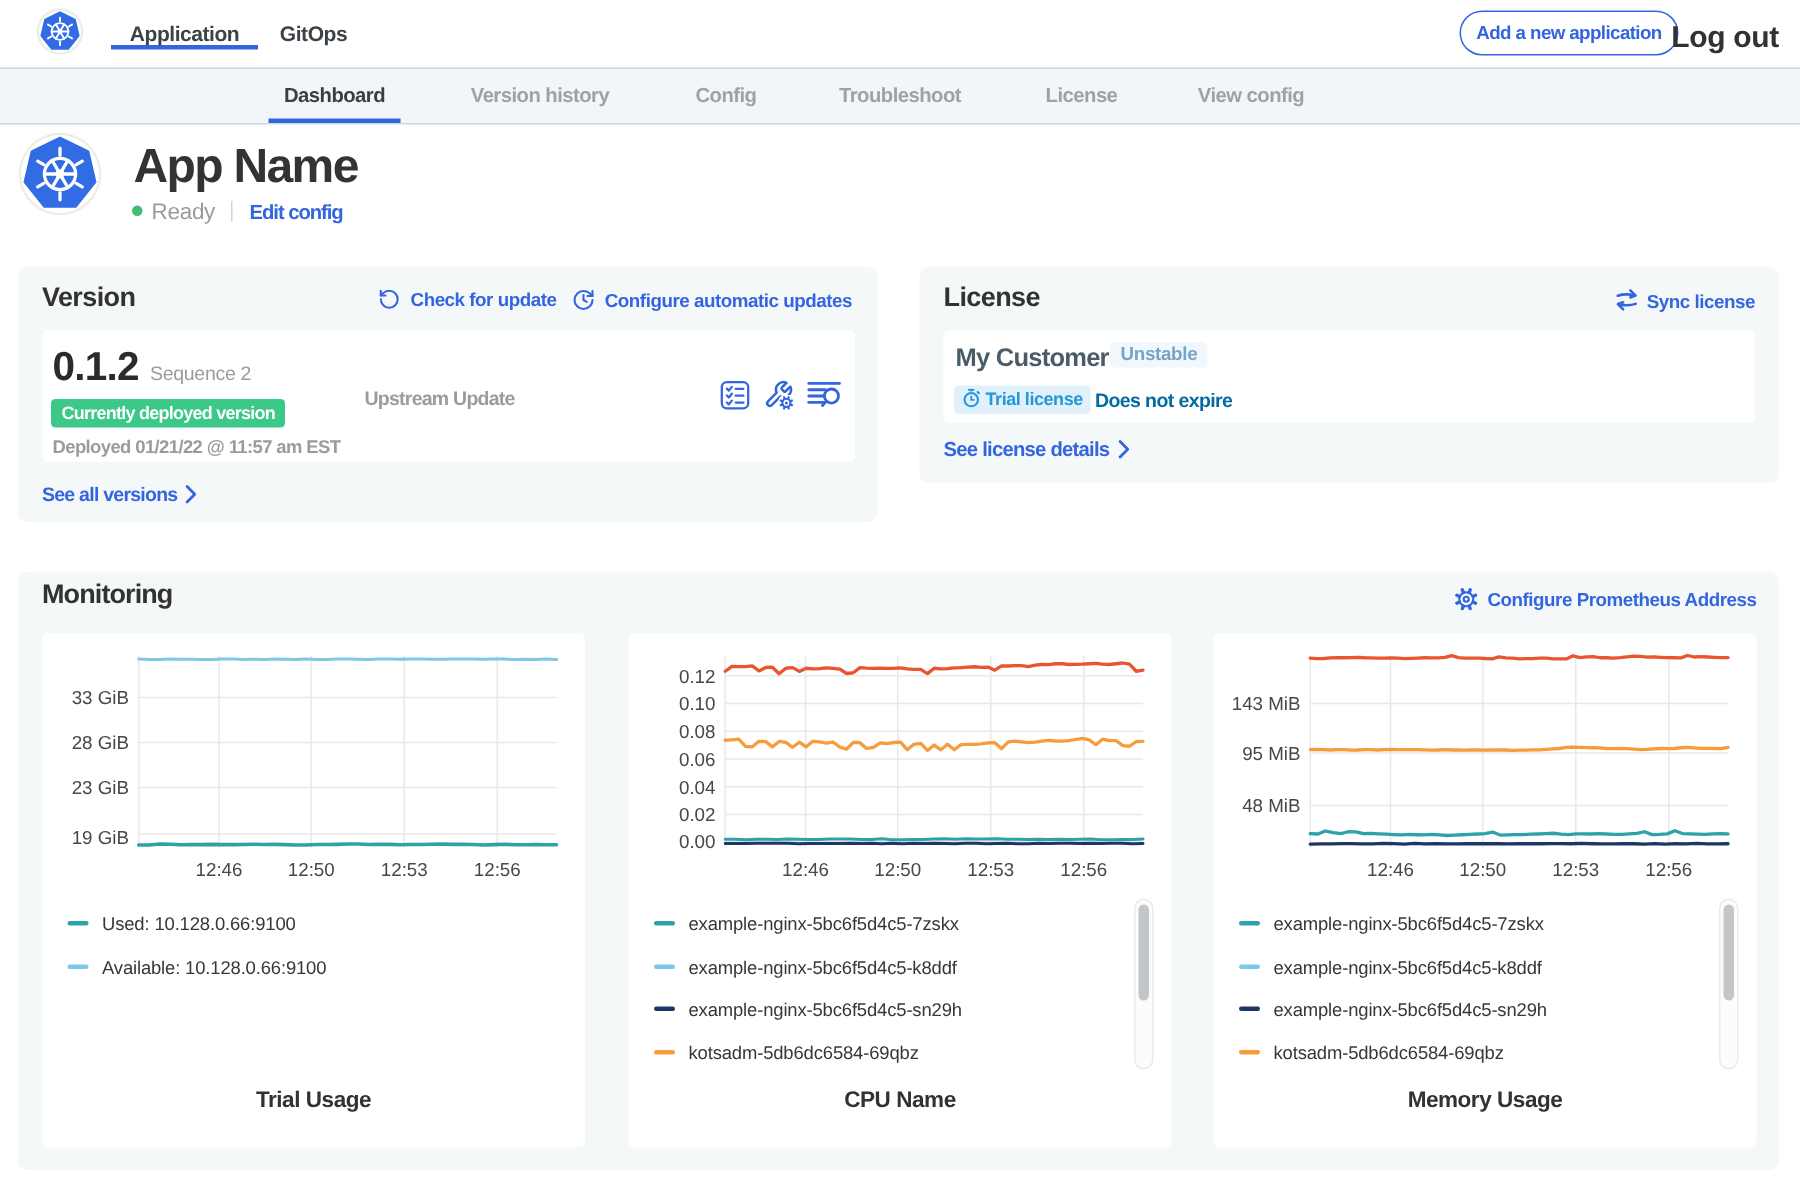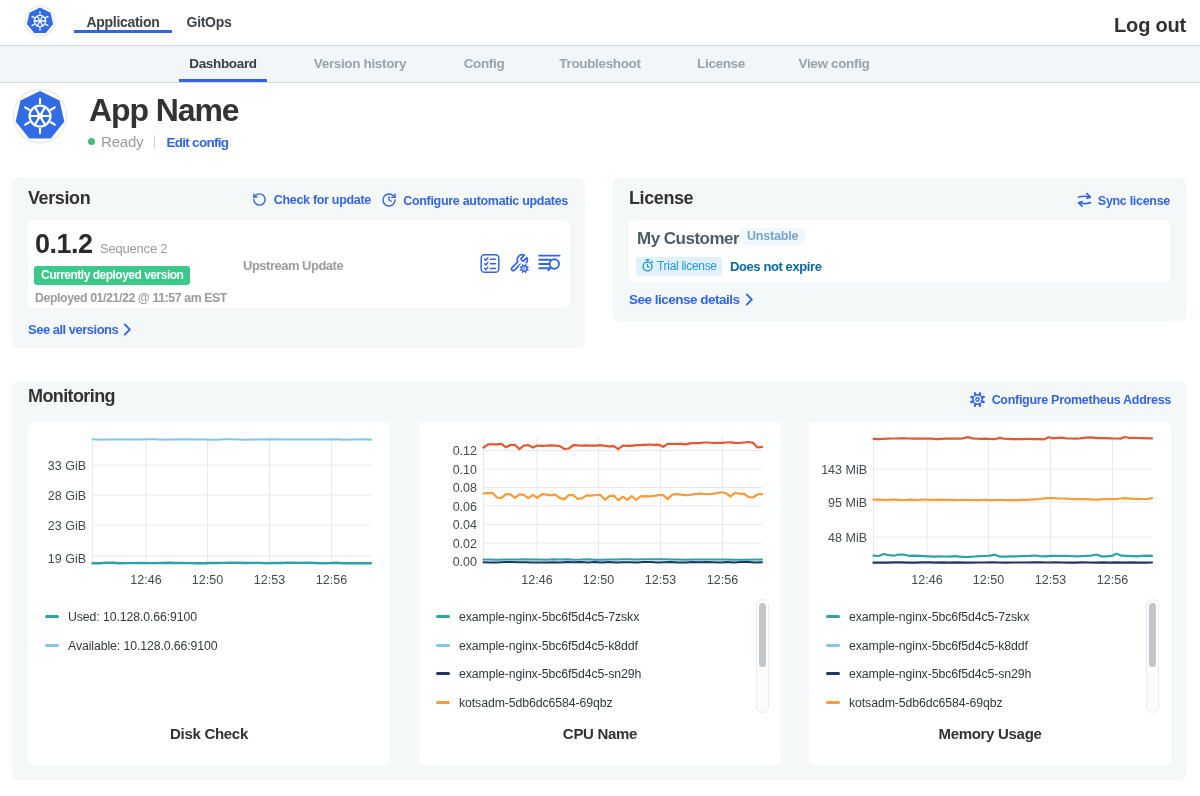--- a/index.html
+++ b/index.html
@@ -36,21 +36,21 @@
 .vnum { position:absolute; left:7px; top:9px; font-size:27px; letter-spacing:-0.5px; font-weight:800; color:#2b2b2b; }
 .vseq { position:absolute; left:72px; top:21px; font-size:13px; letter-spacing:-0.2px; color:#9b9b9b; }
 .vbadge { position:absolute; left:6px; top:46px; height:19px; line-height:19px; padding:0 7px; background:#3bc889; color:#fff; font-size:12px; letter-spacing:-0.5px; font-weight:700; border-radius:3px; }
 .vdeployed { position:absolute; left:7px; top:71px; font-size:12.3px; letter-spacing:-0.4px; color:#9b9b9b; font-weight:600; }
 .vupstream { position:absolute; left:215px; top:38px; font-size:13px; letter-spacing:-0.5px; font-weight:700; color:#9b9b9b; }
 .vicons { position:absolute; left:443px; top:33px; width:120px; white-space:nowrap; }
 .vicons svg { margin-left:9px; }
 
 .custname { position:absolute; left:8px; top:9px; font-size:17px; letter-spacing:-0.5px; font-weight:700; color:#4a5c68; }
 .unstable { position:absolute; left:111px; top:8px; height:17px; line-height:17px; padding:0 7px; background:#f0f8fd; color:#76a4c4; font-size:12.5px; letter-spacing:-0.2px; font-weight:600; border-radius:3px; }
-.trial { position:absolute; left:7px; top:37px; height:19px; line-height:19px; padding:0 5px; background:#e0f1fb; color:#2697d8; font-size:12px; letter-spacing:-0.3px; font-weight:400; border-radius:3px; }
+.trial { position:absolute; left:7px; top:37px; height:19px; line-height:19px; padding:0 5px; background:#e0f1fb; color:#2697d8; font-size:12px; letter-spacing:-0.3px; font-weight:700; border-radius:3px; }
 .noexpire { position:absolute; left:101px; top:39px; font-size:13px; letter-spacing:-0.4px; color:#0369a1; font-weight:600; }
 
 .chartcard { position:absolute; top:41px; width:362px; height:343px; background:#fff; border-radius:4px; }
 .lrow { position:absolute; left:17px; height:16px; line-height:16px; white-space:nowrap; }
 .ldash { display:inline-block; width:14px; height:3px; border-radius:1.5px; vertical-align:3px; }
 .ltxt { font-size:12.3px; letter-spacing:-0.1px; color:#33383c; margin-left:9px; }
 .sbar { position:absolute; left:337px; top:177px; width:13px; height:114px; background:#fcfcfc; border:1px solid #ebebeb; border-radius:7px; }
 .sthumb { position:absolute; left:2px; top:3px; width:7px; height:64px; background:#c3c6c9; border-radius:4px; }
 .ctitle { position:absolute; left:0; top:303px; width:100%; text-align:center; font-size:15px; letter-spacing:-0.3px; font-weight:700; color:#323232; }
 </style>
@@ -74,20 +74,21 @@
           <line x1="3.0" y1="5.2" x2="10.0" y2="17.3"></line>
           <line x1="-3.0" y1="5.2" x2="-10.0" y2="17.3"></line>
           <line x1="-6.0" y1="0.0" x2="-20.0" y2="0.0"></line>
           <line x1="-3.0" y1="-5.2" x2="-10.0" y2="-17.3"></line>
 </g>
 <circle r="6" fill="#fff"></circle>
 </svg>
     </div>
   <div class="navtab active" style="left:74px;width:98px;">Application</div>
   <div class="navtab" style="left:184px;width:50px;">GitOps</div>
+  <div class="addapp">Add a new application</div>
   <div class="logout">Log out</div>
 </div>
 
 <div class="nav2">
   <div class="item active" style="left:179px;width:88px;">Dashboard</div>
   <div class="item" style="left:300px;width:120px;">Version history</div>
   <div class="item" style="left:444px;width:80px;">Config</div>
   <div class="item" style="left:545px;width:110px;">Troubleshoot</div>
   <div class="item" style="left:681px;width:80px;">License</div>
   <div class="item" style="left:784px;width:100px;">View config</div>
@@ -244,21 +245,21 @@
 <text x="58" y="140.5" text-anchor="end" font-size="12.5" fill="#44494d">19 GiB</text>
 <text x="118" y="162" text-anchor="middle" font-size="12.5" fill="#44494d">12:46</text>
 <text x="179.5" y="162" text-anchor="middle" font-size="12.5" fill="#44494d">12:50</text>
 <text x="241.5" y="162" text-anchor="middle" font-size="12.5" fill="#44494d">12:53</text>
 <text x="303.5" y="162" text-anchor="middle" font-size="12.5" fill="#44494d">12:56</text>
 <polyline points="64.5,17.3 71.5,17.7 78.4,17.6 85.4,17.4 92.3,17.5 99.3,17.5 106.3,17.6 113.2,17.6 120.2,17.3 127.2,17.3 134.1,17.7 141.1,17.5 148.1,17.6 155.0,17.3 162.0,17.5 168.9,17.6 175.9,17.4 182.9,17.7 189.8,17.7 196.8,17.3 203.8,17.3 210.7,17.5 217.7,17.7 224.6,17.4 231.6,17.4 238.6,17.5 245.5,17.3 252.5,17.4 259.4,17.5 266.4,17.5 273.4,17.4 280.3,17.4 287.3,17.4 294.3,17.5 301.2,17.4 308.2,17.3 315.1,17.7 322.1,17.5 329.1,17.6 336.0,17.3 343.0,17.7" fill="none" stroke="#7dc7e8" stroke-width="2" stroke-linejoin="round" stroke-linecap="round"></polyline>
 <polyline points="64.5,141.3 71.5,141.3 78.4,140.7 85.4,140.8 92.3,141.2 99.3,141.1 106.3,141.1 113.2,140.9 120.2,141.1 127.2,141.1 134.1,141.0 141.1,140.8 148.1,141.0 155.0,140.9 162.0,141.1 168.9,141.3 175.9,141.3 182.9,141.0 189.8,141.0 196.8,140.9 203.8,140.7 210.7,140.7 217.7,141.0 224.6,140.9 231.6,140.9 238.6,141.2 245.5,141.0 252.5,141.0 259.4,140.8 266.4,140.7 273.4,140.9 280.3,140.8 287.3,141.0 294.3,141.3 301.2,141.1 308.2,140.8 315.1,141.2 322.1,141.2 329.1,141.1 336.0,141.2 343.0,141.2" fill="none" stroke="#2da2a8" stroke-width="2.4" stroke-linejoin="round" stroke-linecap="round"></polyline>
 </svg>
     <div class="lrow" style="top:186px"><span class="ldash" style="background:#2da2a8"></span><span class="ltxt">Used: 10.128.0.66:9100</span></div>
 <div class="lrow" style="top:215px"><span class="ldash" style="background:#7dc7e8"></span><span class="ltxt">Available: 10.128.0.66:9100</span></div>
-    <div class="ctitle">Disk Check</div>
+    <div class="ctitle">Trial Usage</div>
   </div>
 
   <div class="chartcard" style="left:407px;">
     <svg width="362" height="172" viewBox="0 0 362 172" style="position:absolute;top:0;left:0">
 <g stroke="#e8e8e8" stroke-width="1">
 <line x1="64.5" y1="28.5" x2="343" y2="28.5"></line>
 <line x1="64.5" y1="47" x2="343" y2="47"></line>
 <line x1="64.5" y1="65.5" x2="343" y2="65.5"></line>
 <line x1="64.5" y1="84" x2="343" y2="84"></line>
 <line x1="64.5" y1="102.5" x2="343" y2="102.5"></line>

